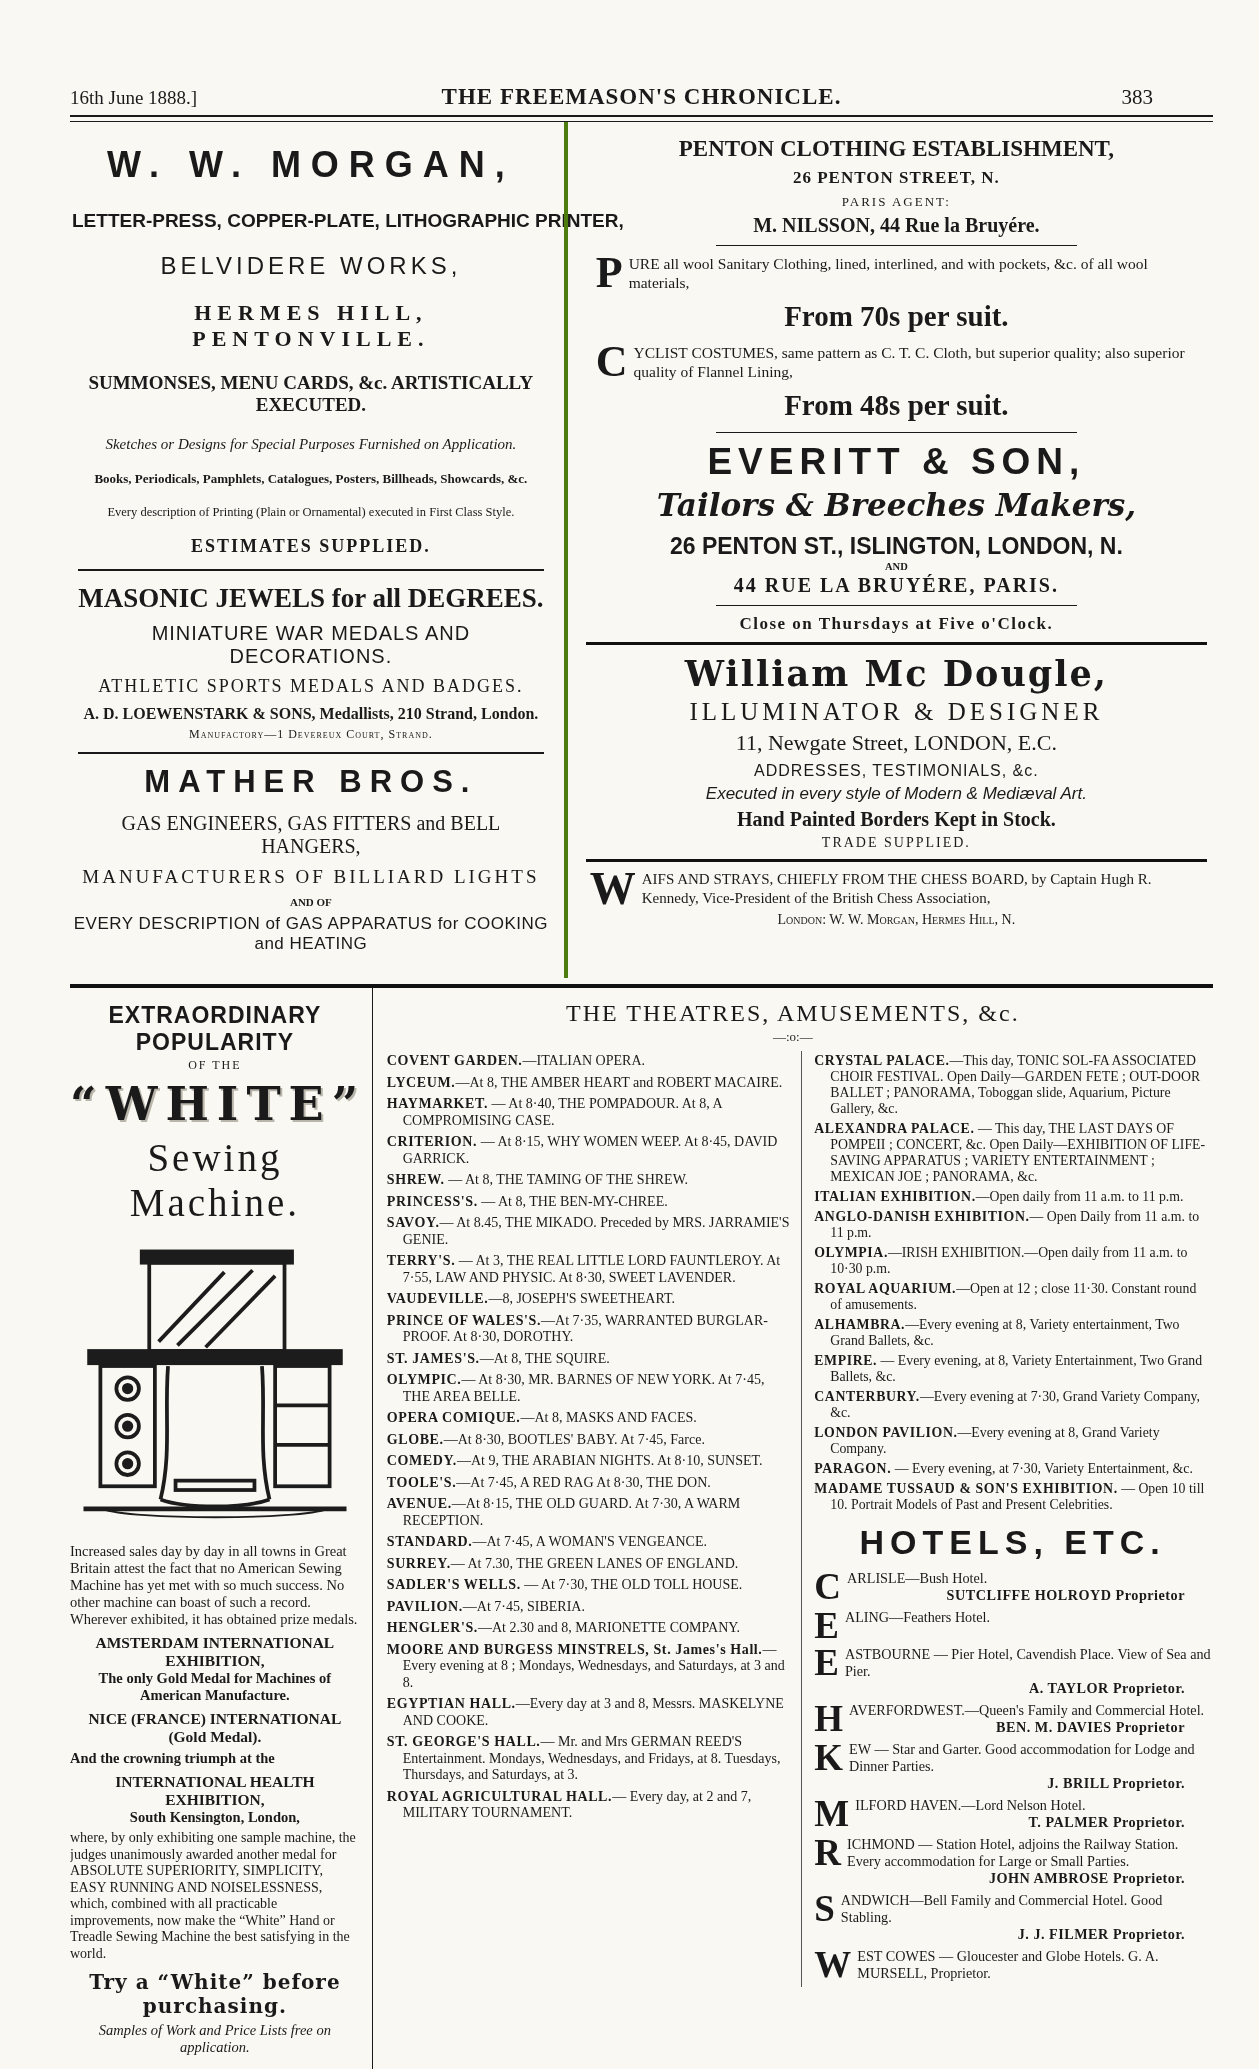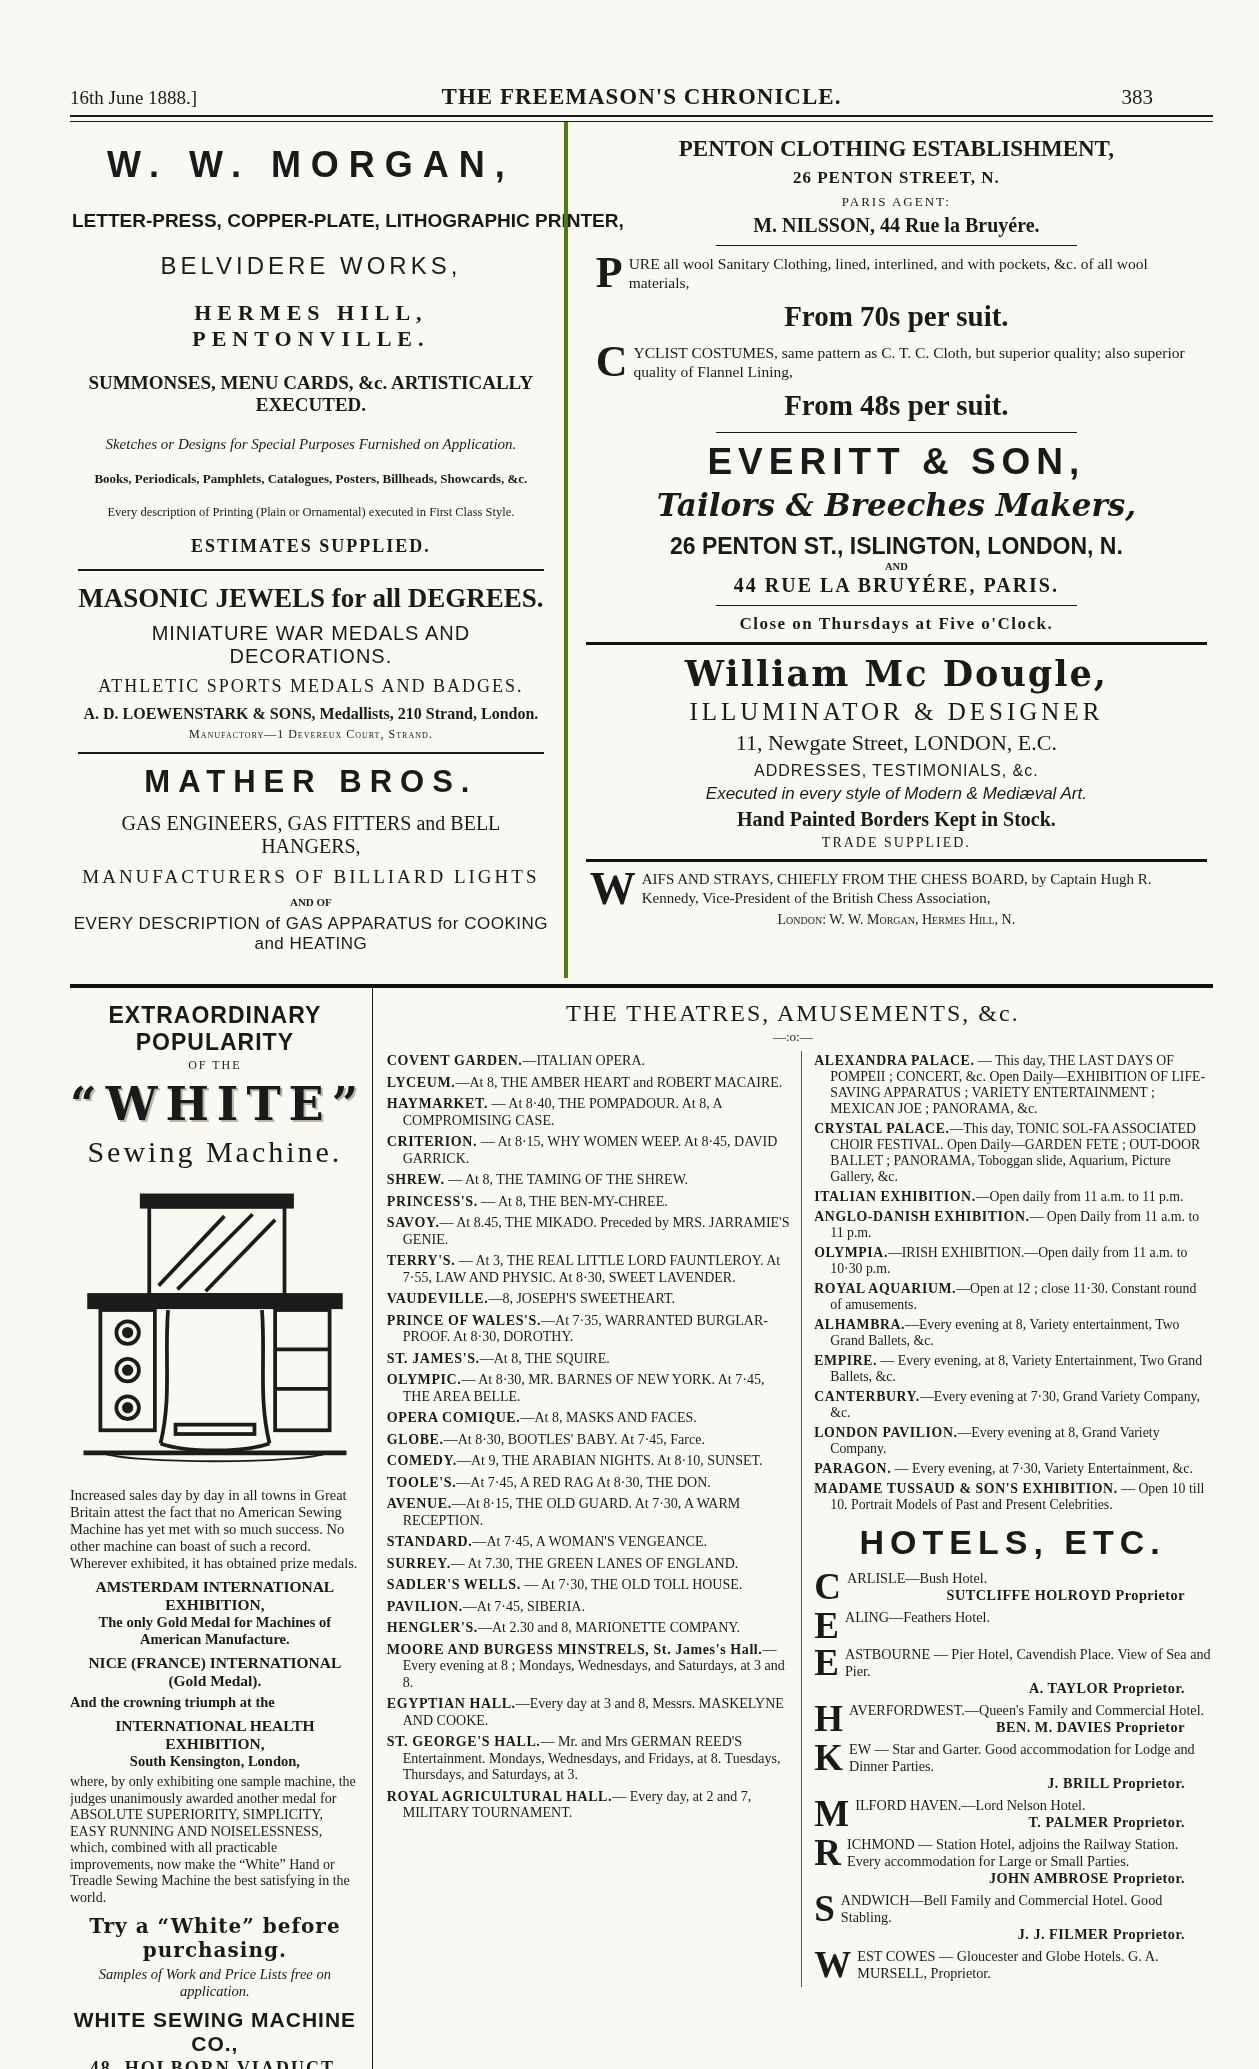--- a/index.html
+++ b/index.html
@@ -89,21 +89,21 @@
   .entry .venue{font-weight:bold;letter-spacing:.6px;}
   .am .entry{font-size:13.8px;line-height:16px;margin-bottom:4px;}
   .hotels-title{font-size:34px;font-weight:bold;letter-spacing:6px;text-align:center;margin:10px 0 8px;}
   .hotel{overflow:hidden;font-size:14.2px;line-height:17px;margin:0 0 5px;}
   .hcap{float:left;font-size:37px;line-height:31px;font-weight:bold;padding:1px 6px 0 0;}
   .hprop{display:block;text-align:right;padding-right:26px;font-weight:bold;letter-spacing:.5px;}
   
   .wh-head{font-size:23px;font-weight:bold;letter-spacing:1px;text-align:center;margin:4px 0 2px;font-family:"Liberation Sans","DejaVu Sans",sans-serif;}
   .wh-ofthe{font-size:12px;letter-spacing:2px;text-align:center;margin:2px 0;}
   .wh-brand{font-size:46px;font-weight:bold;letter-spacing:8px;text-align:center;margin:4px 0 2px;font-family:"DejaVu Serif",serif;text-shadow:2px 2px 0 #b9b5ab;}
-  .wh-product{font-size:30px;text-align:center;letter-spacing:3px;margin:4px 0 2px;}
+  .wh-product{font-size:39px;text-align:center;letter-spacing:3px;margin:4px 0 2px;}
   .wh-img{display:block;margin:2px auto 6px;}
   .wh-para{font-size:14.5px;line-height:17px;margin:4px 0;}
   .wh-award{font-size:15.5px;font-weight:bold;text-align:center;margin:6px 0 0;}
   .wh-award-sub{font-size:14.5px;font-weight:bold;text-align:center;margin:0 0 4px;}
   .wh-plain{font-size:14.5px;font-weight:bold;margin:4px 0 0;}
   .wh-para2{font-size:14px;line-height:16.5px;margin:4px 0;}
   .wh-try{font-size:20px;font-weight:bold;text-align:center;letter-spacing:1px;margin:8px 0 2px;font-family:"DejaVu Serif",serif;}
   .wh-samples{font-size:14.5px;font-style:italic;text-align:center;margin:4px 0;}
   .wh-co{font-size:21px;font-weight:bold;text-align:center;letter-spacing:1px;margin:8px 0 2px;font-family:"Liberation Sans","DejaVu Sans",sans-serif;}
   .wh-addr1{font-size:18px;font-weight:bold;text-align:center;letter-spacing:2px;margin:2px 0;}
@@ -301,23 +301,23 @@
             <p class="entry"><span class="venue">EGYPTIAN HALL.</span><span>—Every day at 3 and 8, Messrs. MASKELYNE AND COOKE.</span></p>
 
             <p class="entry"><span class="venue">ST. GEORGE'S HALL.</span><span>— Mr. and Mrs GERMAN REED'S Entertainment.  Mondays, Wednesdays, and Fridays, at 8.  Tuesdays, Thursdays, and Saturdays, at 3.</span></p>
 
             <p class="entry"><span class="venue">ROYAL AGRICULTURAL HALL.</span><span>— Every day, at 2 and 7, MILITARY TOURNAMENT.</span></p>
           </div>
 
         <div class="b-right">
           <div class="am">
 
+              <p class="entry"><span class="venue">CRYSTAL PALACE.</span><span>—This day, TONIC SOL-FA ASSOCIATED CHOIR FESTIVAL.  Open Daily—GARDEN FETE ; OUT-DOOR BALLET ; PANORAMA, Toboggan slide, Aquarium, Picture Gallery, &amp;c.</span></p>
+
               <p class="entry"><span class="venue">ALEXANDRA PALACE.</span><span> — This day, THE LAST DAYS OF POMPEII ; CONCERT, &amp;c.  Open Daily—EXHIBITION OF LIFE-SAVING APPARATUS ; VARIETY ENTERTAINMENT ; MEXICAN JOE ; PANORAMA, &amp;c.</span></p>
-
-              <p class="entry"><span class="venue">CRYSTAL PALACE.</span><span>—This day, TONIC SOL-FA ASSOCIATED CHOIR FESTIVAL.  Open Daily—GARDEN FETE ; OUT-DOOR BALLET ; PANORAMA, Toboggan slide, Aquarium, Picture Gallery, &amp;c.</span></p>
 
               <p class="entry"><span class="venue">ITALIAN EXHIBITION.</span><span>—Open daily from 11 a.m. to 11 p.m.</span></p>
 
               <p class="entry"><span class="venue">ANGLO-DANISH EXHIBITION.</span><span>— Open Daily from 11 a.m. to 11 p.m.</span></p>
 
               <p class="entry"><span class="venue">OLYMPIA.</span><span>—IRISH EXHIBITION.—Open daily from 11 a.m. to 10·30 p.m.</span></p>
 
               <p class="entry"><span class="venue">ROYAL AQUARIUM.</span><span>—Open at 12 ; close 11·30.  Constant round of amusements.</span></p>
 
               <p class="entry"><span class="venue">ALHAMBRA.</span><span>—Every evening at 8, Variety entertainment, Two Grand Ballets, &amp;c.</span></p>

